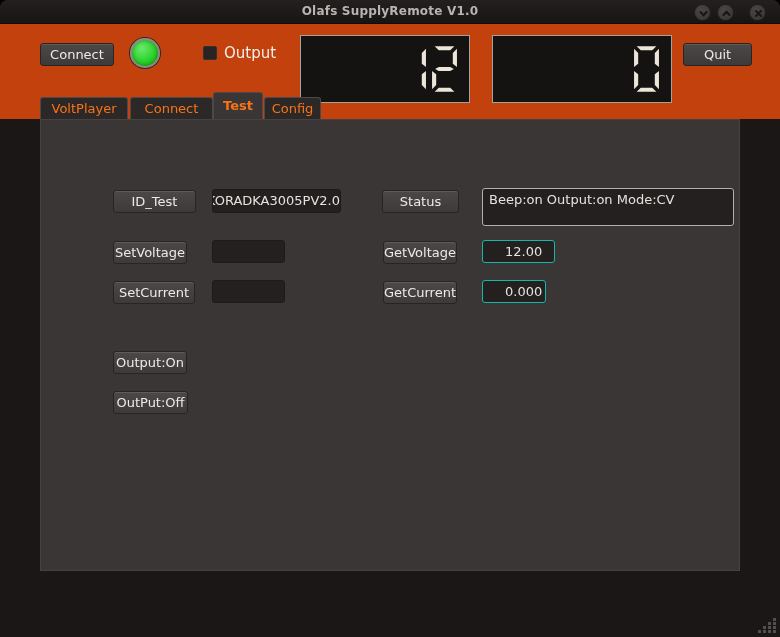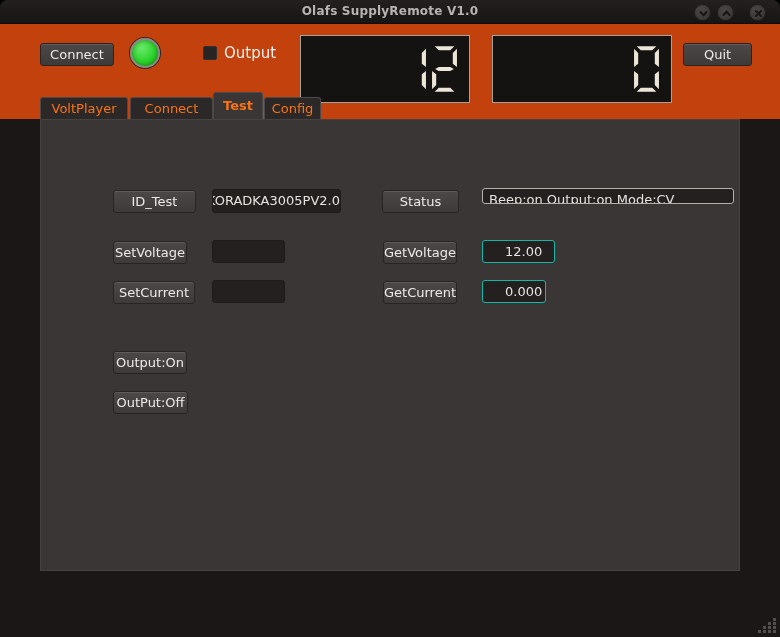--- a/index.html
+++ b/index.html
@@ -136,21 +136,21 @@
     <div class="tab active" style="left:213px;width:50px">Test</div>
     <div class="tab" style="left:264px;width:57px">Config</div>
   </div>
 
   <div class="panel">
 
     <div class="btn" style="left:72px;top:70px;width:83px">ID_Test</div>
     <div class="field plain clip-left" style="left:171px;top:69px;width:129px;height:24px"><span>KORADKA3005PV2.0</span></div>
 
     <div class="btn" style="left:341px;top:70px;width:77px">Status</div>
-    <div class="field bright" style="left:441px;top:68px;width:252px;height:16px">Beep:on Output:on Mode:CV</div>
+    <div class="field bright" style="left:441px;top:68px;width:252px;height:38px">Beep:on Output:on Mode:CV</div>
 
     <div class="btn" style="left:72px;top:121px;width:74px">SetVoltage</div>
     <div class="field plain" style="left:171px;top:120px;width:73px;height:23px"></div>
 
     <div class="btn" style="left:342px;top:121px;width:74px">GetVoltage</div>
     <div class="field subtle" style="left:441px;top:120px;width:73px;height:23px">12.00</div>
 
     <div class="btn" style="left:72px;top:161px;width:82px">SetCurrent</div>
     <div class="field plain" style="left:171px;top:160px;width:73px;height:23px"></div>
 

